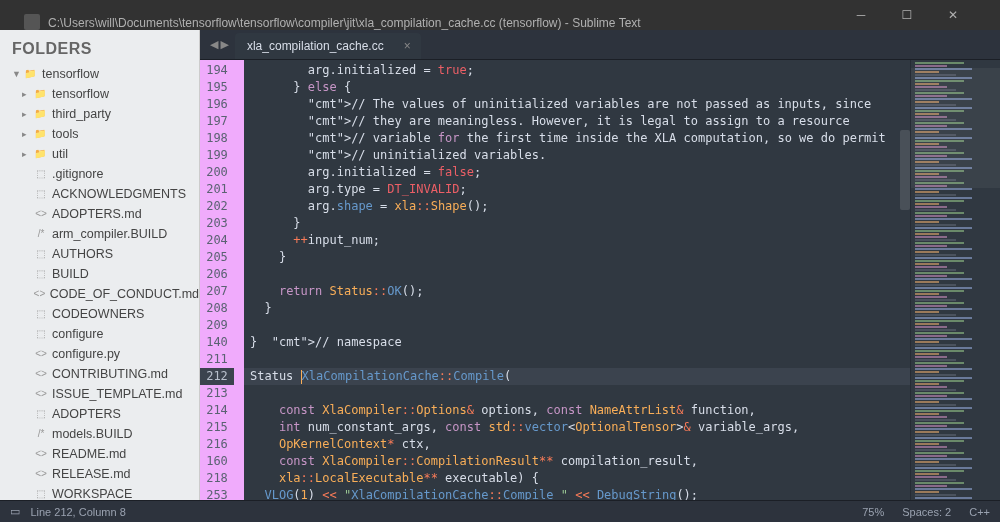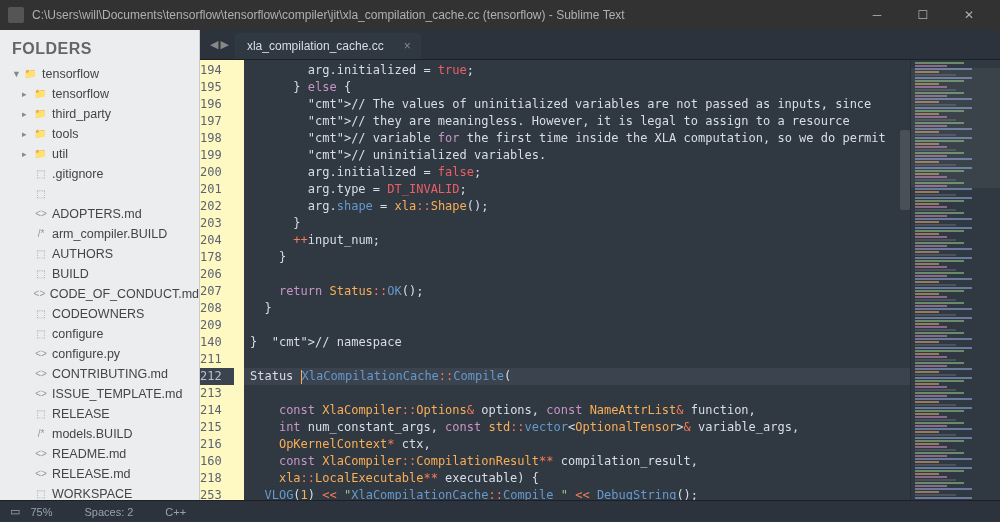--- a/index.html
+++ b/index.html
@@ -1,38 +1,38 @@
 <!DOCTYPE html>
 <html><head>
 <meta charset="utf-8">
 <style>
 *{margin:0;padding:0;box-sizing:border-box}
 body{font-family:"Segoe UI",Arial,sans-serif;font-size:12px;background:#303841;color:#d8dee9;width:1000px;height:522px;overflow:hidden;position:relative}
-.titlebar{height:30px;background:#323232;display:flex;align-items:center;padding:0 8px;color:#b0b0b0;font-size:12px}
+.titlebar{height:30px;background:#323232;display:flex;align-items:flex-end;padding:0 24px;color:#b0b0b0;font-size:12px}
 .titlebar .icon{width:16px;height:16px;margin-right:8px;background:#555;border-radius:2px}
 .titlebar .title{flex:1;white-space:nowrap;overflow:hidden}
 .titlebar .winbtns{display:flex;gap:0}
 .titlebar .winbtn{width:46px;height:30px;display:flex;align-items:center;justify-content:center;color:#b0b0b0;cursor:pointer}
 .main{display:flex;height:470px}
 .sidebar{width:200px;background:#ebedef;color:#444;overflow-y:auto;padding:8px 0;font-size:12.5px;border-right:1px solid #ccc}
 .sidebar .heading{font-weight:bold;font-size:16px;color:#666;padding:2px 12px 6px;letter-spacing:0.5px}
 .tree{list-style:none}
 .tree li{padding:1px 0 1px 12px;white-space:nowrap;display:flex;align-items:center;gap:4px;cursor:pointer;line-height:18px}
 .tree .indent-1{padding-left:22px}
 .tree .arrow{width:8px;display:inline-block;color:#888;font-size:9px}
 .tree .ficon{width:14px;text-align:center;color:#999;font-size:10px}
 .tree .fname{color:#444}
 .editor-area{flex:1;display:flex;flex-direction:column;background:#303841;position:relative}
 .tabbar{height:30px;background:#2d333d;display:flex;align-items:flex-end;padding-left:4px;border-bottom:1px solid #1b1f26}
 .navarrows{display:flex;gap:2px;padding:0 6px;color:#888;align-self:center}
 .navarrows span{cursor:pointer;font-size:11px}
 .tab{background:#303841;padding:6px 10px 6px 12px;border-radius:4px 4px 0 0;font-size:12px;color:#d8dee9;display:flex;align-items:center;gap:20px;cursor:pointer;margin-bottom:0}
 .tab .close{color:#888;font-size:12px}
 .code-wrap{flex:1;display:flex;overflow:hidden;position:relative}
-.gutter{width:44px;background:#fef9c3;text-align:left;padding-right:10px;color:#5a6272;font-family:Consolas,monospace;font-size:12px;line-height:17px;padding-top:2px;user-select:none}
+.gutter{width:44px;background:#f0abfc;text-align:center;padding-right:10px;color:#5a6272;font-family:Consolas,monospace;font-size:12px;line-height:17px;padding-top:2px;user-select:none}
 .gutter .hl{background:#3b434e;color:#b8c0cc}
 .code{flex:1;font-family:Consolas,monospace;font-size:12px;line-height:17px;padding-top:2px;padding-left:6px;white-space:pre;overflow:hidden;color:#d8dee9}
 .code .hl{background:#3b434e;display:block;margin-left:-6px;padding-left:6px}
 .kw{color:#c695c6}
 .str{color:#99c794}
 .num{color:#f9ae58}
 .const{color:#ec5f66}
 .op{color:#f97b58}
 .fn{color:#6699cc}
 .cls{color:#f9ae58}
@@ -42,21 +42,21 @@
 .minimap-lines{padding:2px 4px}
 .minimap-lines div{height:2px;margin-bottom:1px;background:#4a525e}
 .minimap-lines .c1{width:60%;background:#6a8a6a}
 .minimap-lines .c2{width:40%;background:#8a6a8a}
 .minimap-lines .c3{width:70%;background:#6a7a9a}
 .minimap-lines .c4{width:30%;background:#9a7a5a}
 .minimap-lines .c5{width:50%}
 .statusbar{height:22px;background:#2d333d;display:flex;align-items:center;padding:0 10px;color:#9aa2b0;font-size:11px;border-top:1px solid #1b1f26}
 .statusbar .sbicon{margin-right:10px;color:#9aa2b0}
 .statusbar .left{flex:1}
-.statusbar .right{display:flex;gap:32px}
+.statusbar .right{display:flex;gap:18px}
 .scrollbar-v{position:absolute;right:90px;top:30px;bottom:0;width:10px;background:transparent}
 .scrollbar-v .thumb{position:absolute;top:40px;width:100%;height:80px;background:rgba(255,255,255,0.12);border-radius:2px}
 </style>
 </head>
 <body>
 
 <div class="titlebar">
   <div class="icon"></div>
   <div class="title">C:\Users\will\Documents\tensorflow\tensorflow\compiler\jit\xla_compilation_cache.cc (tensorflow) - Sublime Text</div>
   <div class="winbtns">
@@ -96,20 +96,21 @@
           <span class="fname">util</span>
         </li>
         <li class="indent-1">
           <span class="arrow"></span>
           <span class="ficon">⬚</span>
           <span class="fname">.gitignore</span>
         </li>
         <li class="indent-1">
           <span class="arrow"></span>
           <span class="ficon">⬚</span>
+          <span class="fname">ACKNOWLEDGMENTS</span>
         </li>
         <li class="indent-1">
           <span class="arrow"></span>
           <span class="ficon">&lt;&gt;</span>
           <span class="fname">ADOPTERS.md</span>
         </li>
         <li class="indent-1">
           <span class="arrow"></span>
           <span class="ficon">/*</span>
           <span class="fname">arm_compiler.BUILD</span>
@@ -150,21 +151,21 @@
           <span class="fname">CONTRIBUTING.md</span>
         </li>
         <li class="indent-1">
           <span class="arrow"></span>
           <span class="ficon">&lt;&gt;</span>
           <span class="fname">ISSUE_TEMPLATE.md</span>
         </li>
         <li class="indent-1">
           <span class="arrow"></span>
           <span class="ficon">⬚</span>
-          <span class="fname">RELEASE</span>
+          <span class="fname">ADOPTERS</span>
         </li>
         <li class="indent-1">
           <span class="arrow"></span>
           <span class="ficon">/*</span>
           <span class="fname">models.BUILD</span>
         </li>
         <li class="indent-1">
           <span class="arrow"></span>
           <span class="ficon">&lt;&gt;</span>
           <span class="fname">README.md</span>
@@ -200,21 +201,21 @@
           <div>195</div>
           <div>196</div>
           <div>197</div>
           <div>198</div>
           <div>199</div>
           <div>200</div>
           <div>201</div>
           <div>202</div>
           <div>203</div>
           <div>204</div>
-          <div>178</div>
+          <div>205</div>
           <div>206</div>
           <div>207</div>
           <div>208</div>
           <div>209</div>
           <div>140</div>
           <div>211</div>
           <div class="hl">212</div>
           <div>213</div>
           <div>214</div>
           <div>215</div>
@@ -413,18 +414,19 @@
             <div class="c5"></div>
             <div class="c3"></div>
           </div>
       </div>
     </div>
   </div>
 </div>
 
 <div class="statusbar">
   <span class="sbicon">▭</span>
+  <span class="left">Line 212, Column 8</span>
   <div class="right">
     <span>75%</span>
     <span>Spaces: 2</span>
     <span>C++</span>
   </div>
 </div>
 
 </body></html>

